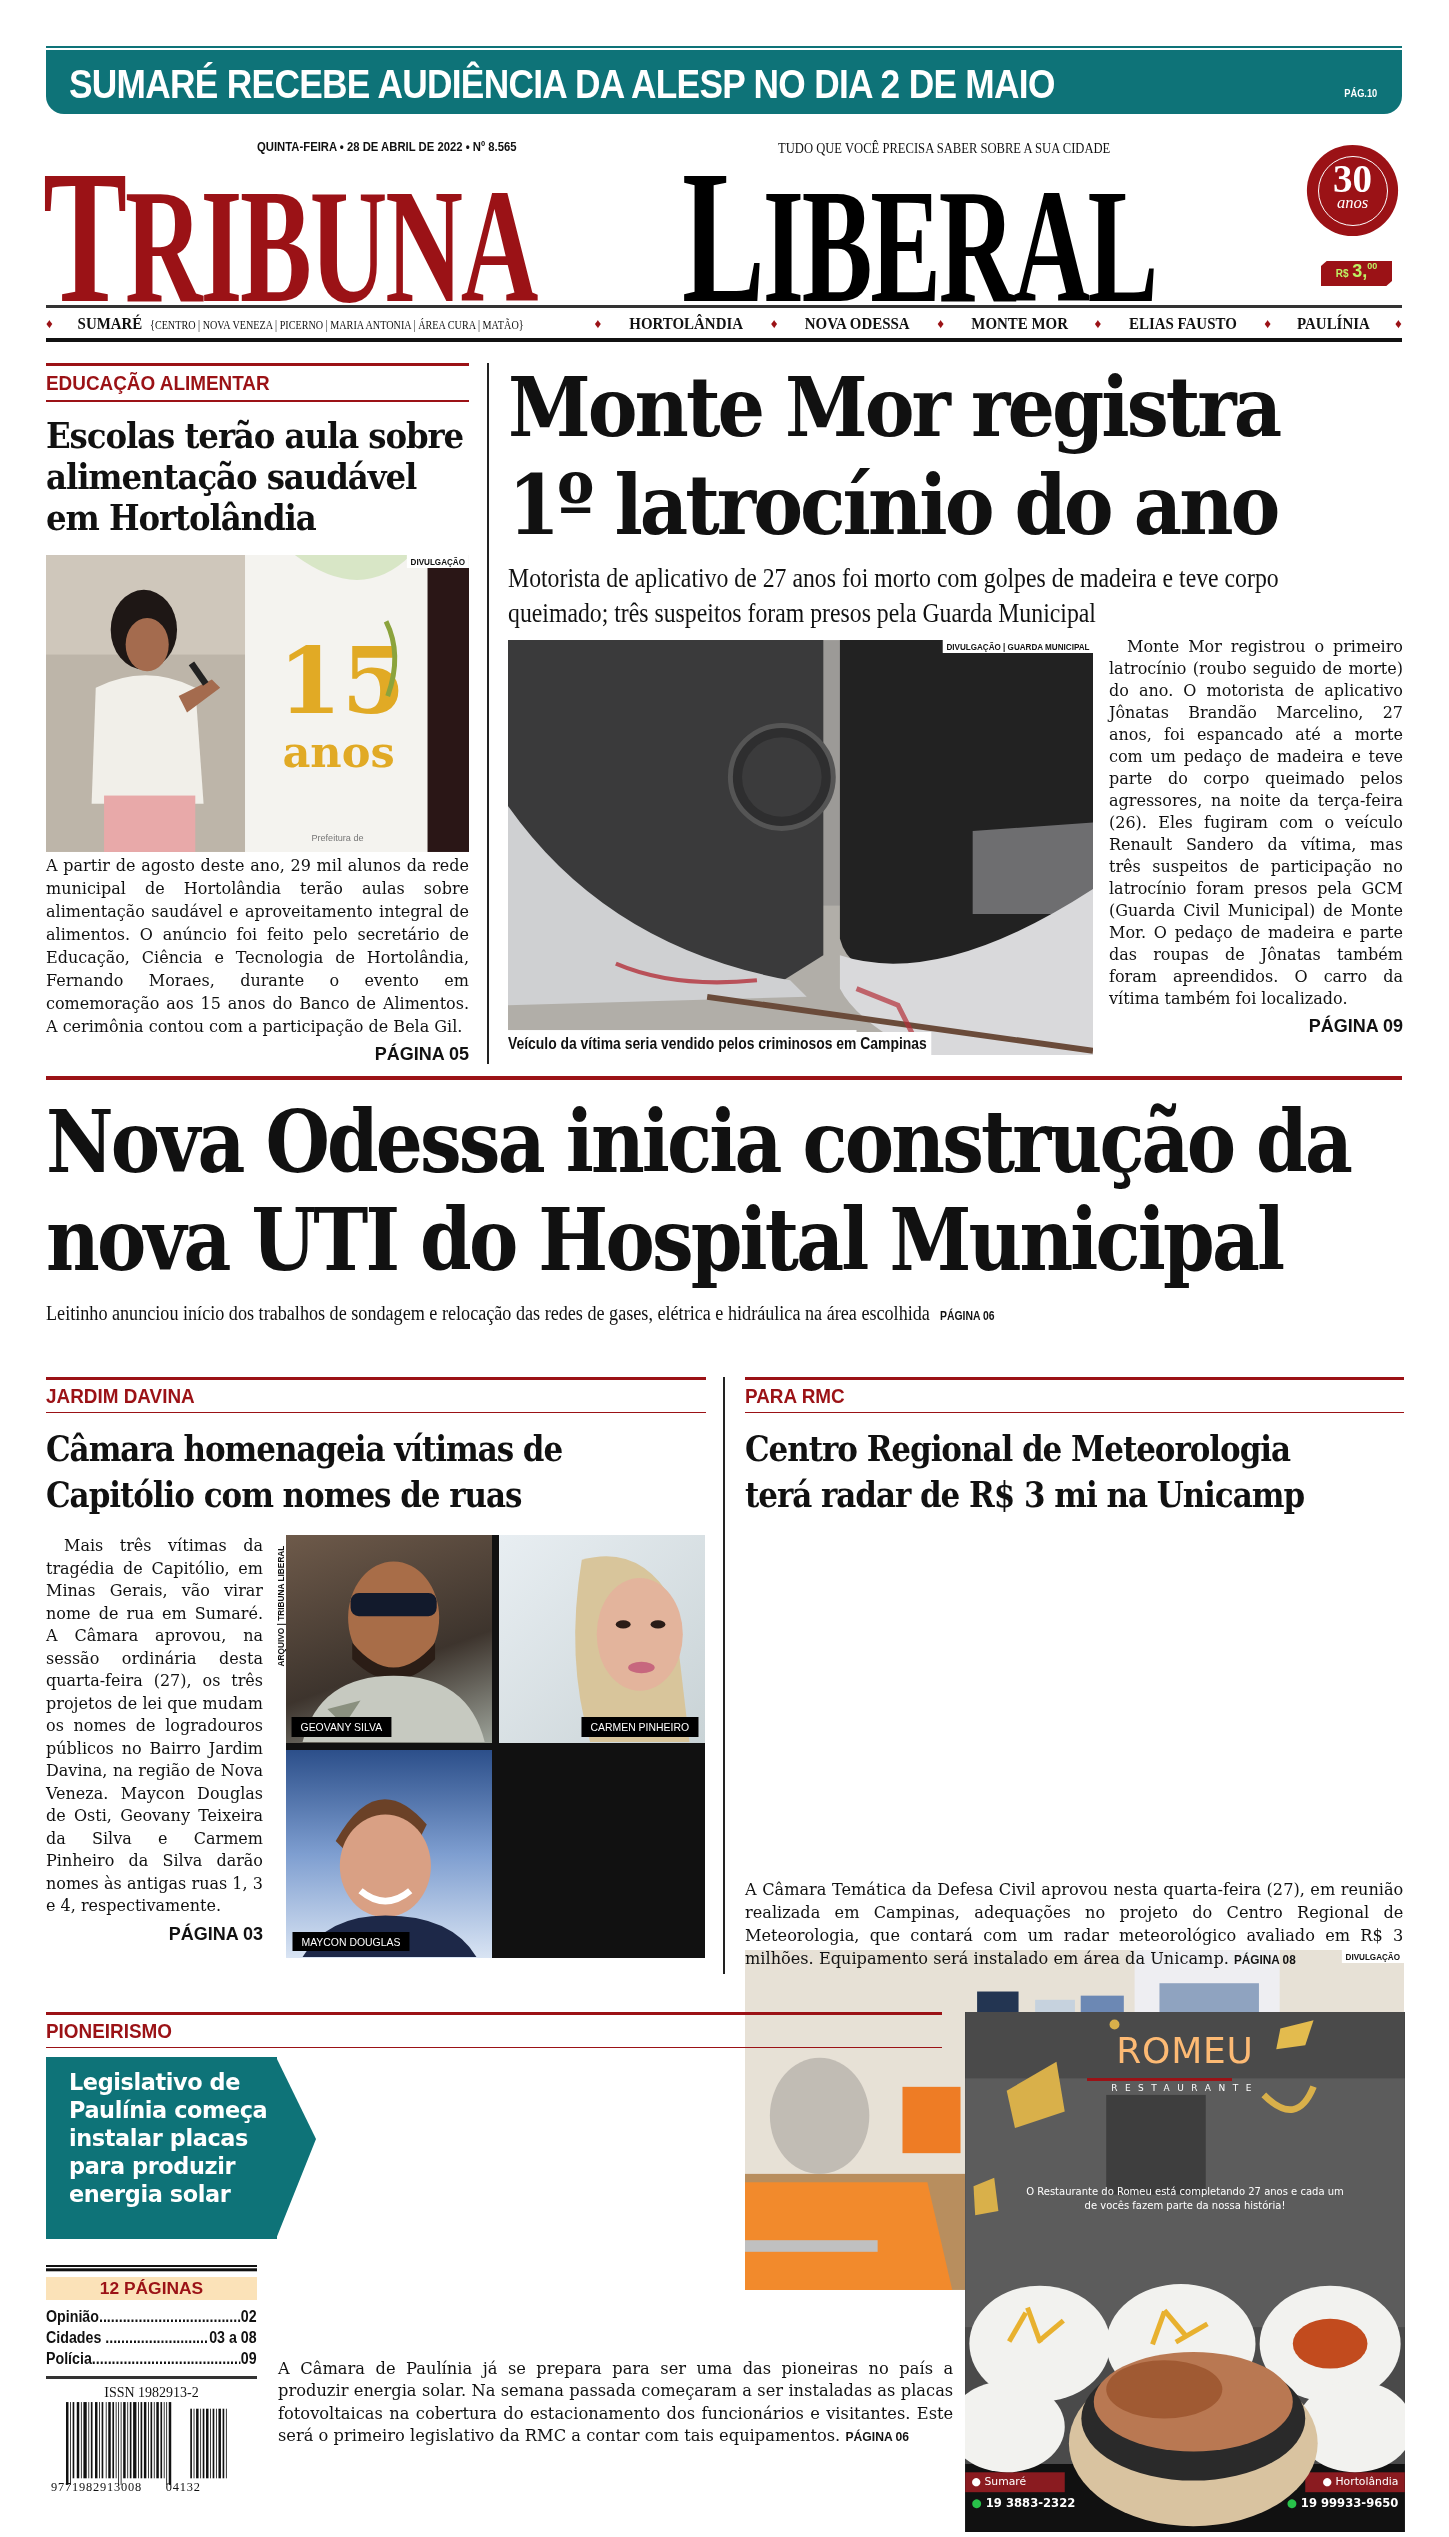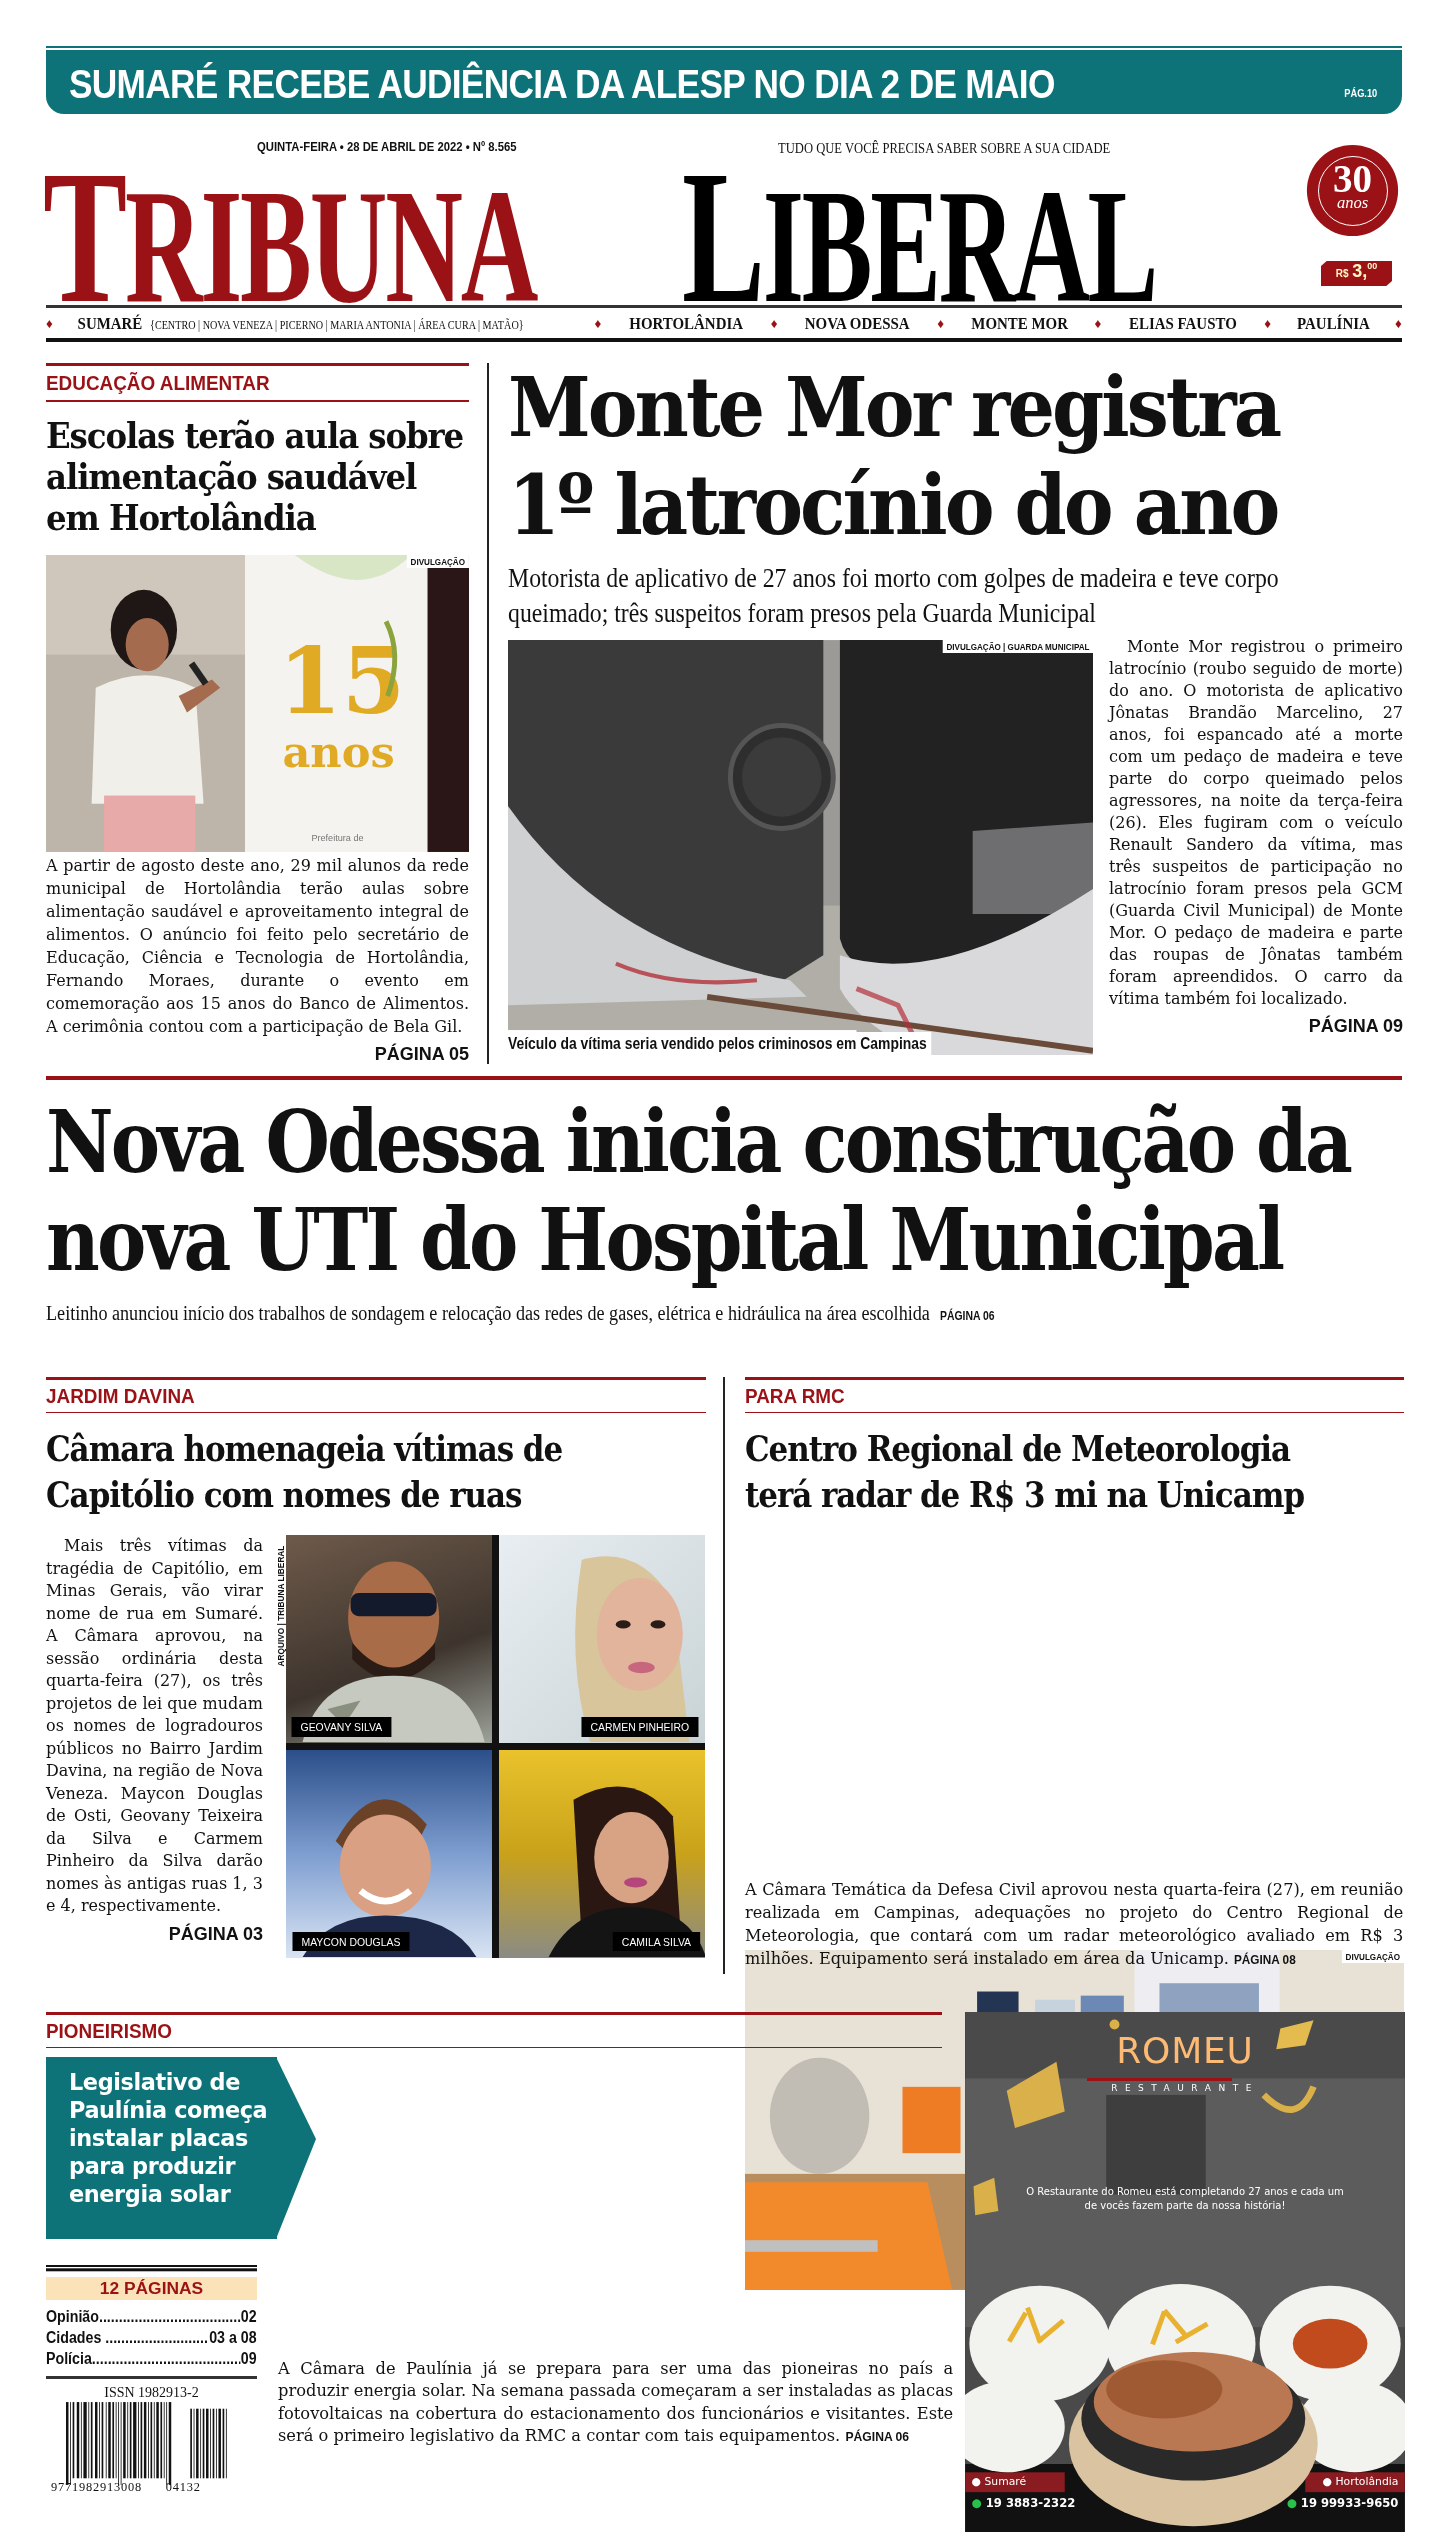--- a/index.html
+++ b/index.html
@@ -16,21 +16,21 @@
   
   .dateline { left: 257px; top: 139px; font-family: "Liberation Sans", sans-serif; font-weight: 700; font-size: 13.3px; transform: scaleX(0.85); transform-origin: left center; white-space: nowrap; }
   .tagline { left: 778px; top: 141px; font-size: 14px; white-space: nowrap; transform: scaleX(0.9); transform-origin: left center; }
   .logo-tribuna { left: 43px; top: 141px; font-family: "Liberation Serif", serif; font-weight: 700; color: #9b1216; font-size: 163px; line-height: 1; letter-spacing: -3.3px; white-space: nowrap; transform: scaleX(0.66) scaleY(1.0); transform-origin: left top; }
   .logo-liberal { left: 682px; top: 141px; font-family: "Liberation Serif", serif; font-weight: 700; color: #000; font-size: 163px; line-height: 1; letter-spacing: -3.3px; white-space: nowrap; transform: scaleX(0.65); transform-origin: left top; }
   .logo-tribuna .big, .logo-liberal .big { font-size: 191px; }
   .seal { left: 1311px; top: 149px; width: 83px; height: 83px; border-radius: 50%; background: #9b1216; box-shadow: 0 0 0 4.1px #9b1216; }
   .seal-inner { position: absolute; left: 6.6px; top: 6.6px; width: 70px; height: 70px; border: 1.7px solid #fff; border-radius: 50%; text-align: center; color: #fff; }
   .seal-num { display: block; font-weight: 700; font-size: 39px; line-height: 33px; margin-top: 5px; }
   .seal-sub { display: block; font-style: italic; font-size: 16.6px; line-height: 15px; }
-  .price { left: 1321px; top: 261px; width: 71px; height: 25px; background: #9b1216; color: #fef9c3; font-family: "Liberation Sans", sans-serif; font-weight: 700; text-align: center; clip-path: polygon(8% 0, 100% 0, 100% 80%, 92% 100%, 0 100%, 0 20%); }
+  .price { left: 1321px; top: 261px; width: 71px; height: 25px; background: #9b1216; color: #bef264; font-family: "Liberation Sans", sans-serif; font-weight: 700; text-align: center; clip-path: polygon(8% 0, 100% 0, 100% 80%, 92% 100%, 0 100%, 0 20%); }
   .price .cur { font-size: 10px; }
   .price .val { font-size: 18px; }
   .price .cents { font-size: 9px; vertical-align: top; }
 
   
   .nav-rule-top { left: 46px; top: 305px; width: 1356px; height: 2.5px; background: #333; }
   .nav-rule-bot { left: 46px; top: 338px; width: 1356px; height: 4.1px; background: #111; }
   .nav { left: 46px; top: 312px; width: 1356px; height: 23px; display: flex; align-items: center; justify-content: space-between; white-space: nowrap; font-size: 15.8px; }
   .nav .dia { color: #9b1216; font-size: 13.3px; }
   .nav .city { font-weight: 700; font-size: 16.6px; transform: scaleX(0.9); display: inline-block; }
@@ -257,29 +257,20 @@
     <div class="name" style="right:0;">CARMEN PINHEIRO</div>
   </div>
   <div class="victim" style="background:linear-gradient(180deg,#2c4f8a,#7e9ed0 50%,#d9e4f3);">
     <svg width="207" height="207" viewBox="0 0 250 250">
       <path d="M60 110 Q110 20 170 90 L160 110 L70 120 Z" fill="#6b4127"></path>
       <ellipse cx="120" cy="140" rx="55" ry="62" fill="#d9a084"></ellipse>
       <path d="M90 170 Q120 195 150 170" stroke="#fff" stroke-width="8" fill="none"></path>
       <path d="M20 250 Q50 200 120 200 Q200 200 230 250 Z" fill="#1d2848"></path>
     </svg>
     <div class="name" style="left:0;">MAYCON DOUGLAS</div>
-  </div>
-  <div class="victim" style="background:linear-gradient(180deg,#e9c22c,#c9a21a 50%,#8b8b84);">
-    <svg width="207" height="207" viewBox="0 0 250 250">
-      <path d="M90 60 Q160 20 210 80 L220 230 L100 230 Z" fill="#2a1712"></path>
-      <ellipse cx="160" cy="130" rx="45" ry="55" fill="#d8a285"></ellipse>
-      <ellipse cx="165" cy="160" rx="14" ry="6" fill="#b4467a"></ellipse>
-      <path d="M60 250 Q90 190 160 190 Q230 190 250 250 Z" fill="#141414"></path>
-    </svg>
-    <div class="name" style="right:0;">CAMILA SILVA</div>
   </div>
 </div>
 
 <div class="abs vrule" style="left:723px; top:1377px; height:597px;"></div>
 
 <div class="abs" style="left:745px; top:1377px; width:659px;">
   <div class="kicker-rule"></div>
   <div class="kicker" style="margin-top:3.3px;">PARA RMC</div>
   <div class="kicker-rule-thin" style="margin-top:4.1px;"></div>
   <div class="sec-h" style="margin-top:11.6px;">

